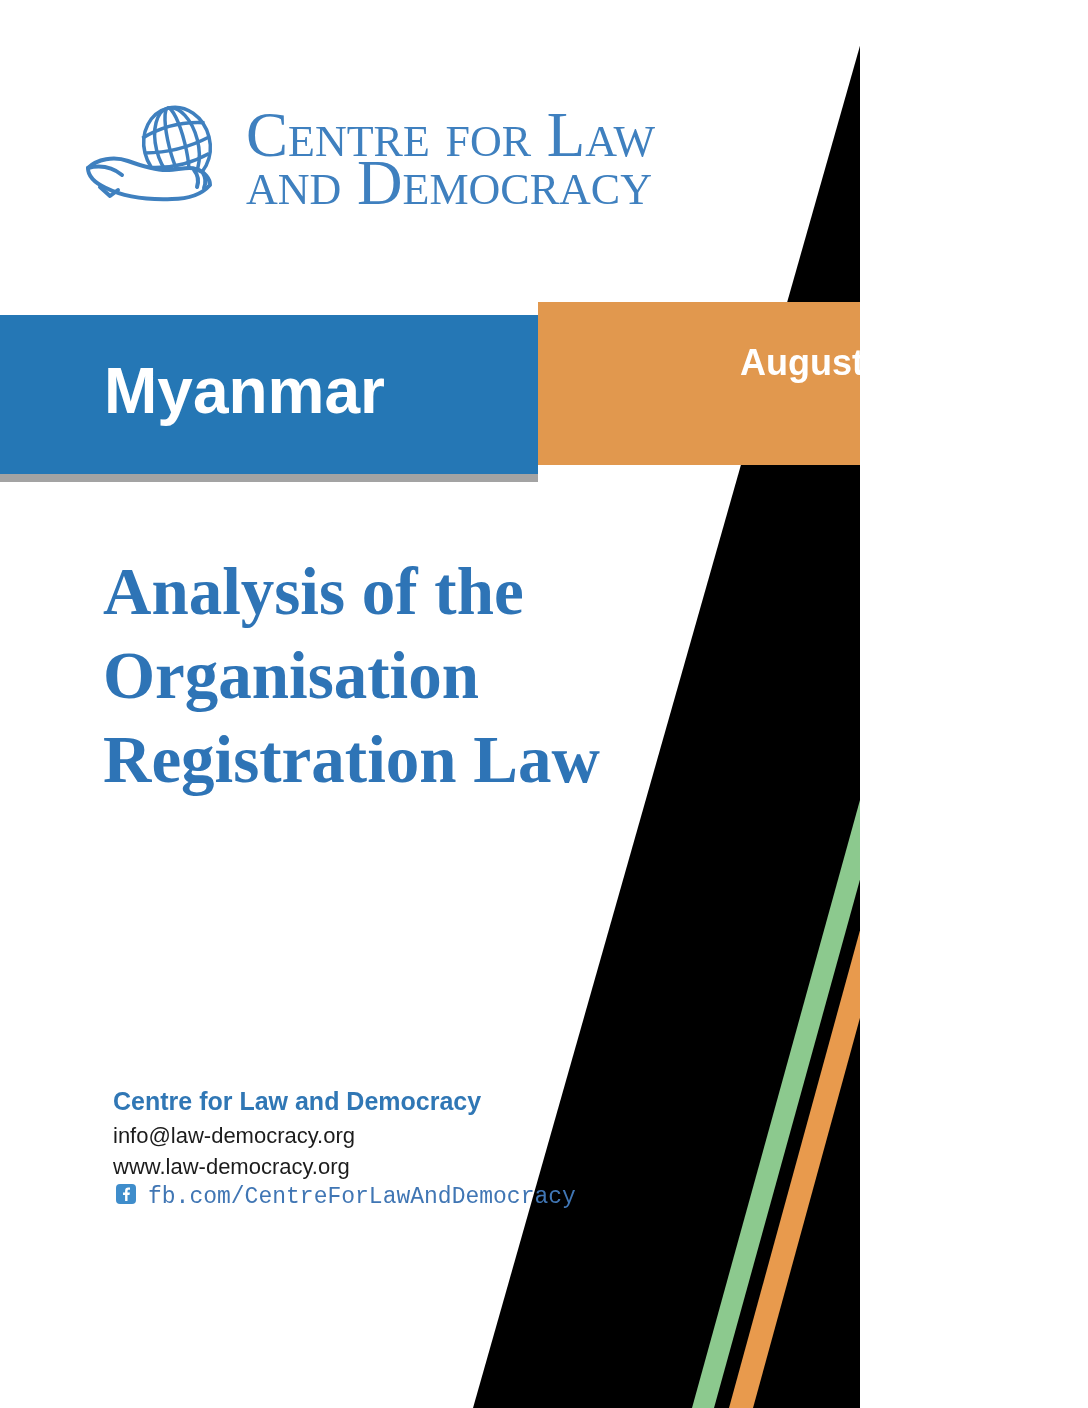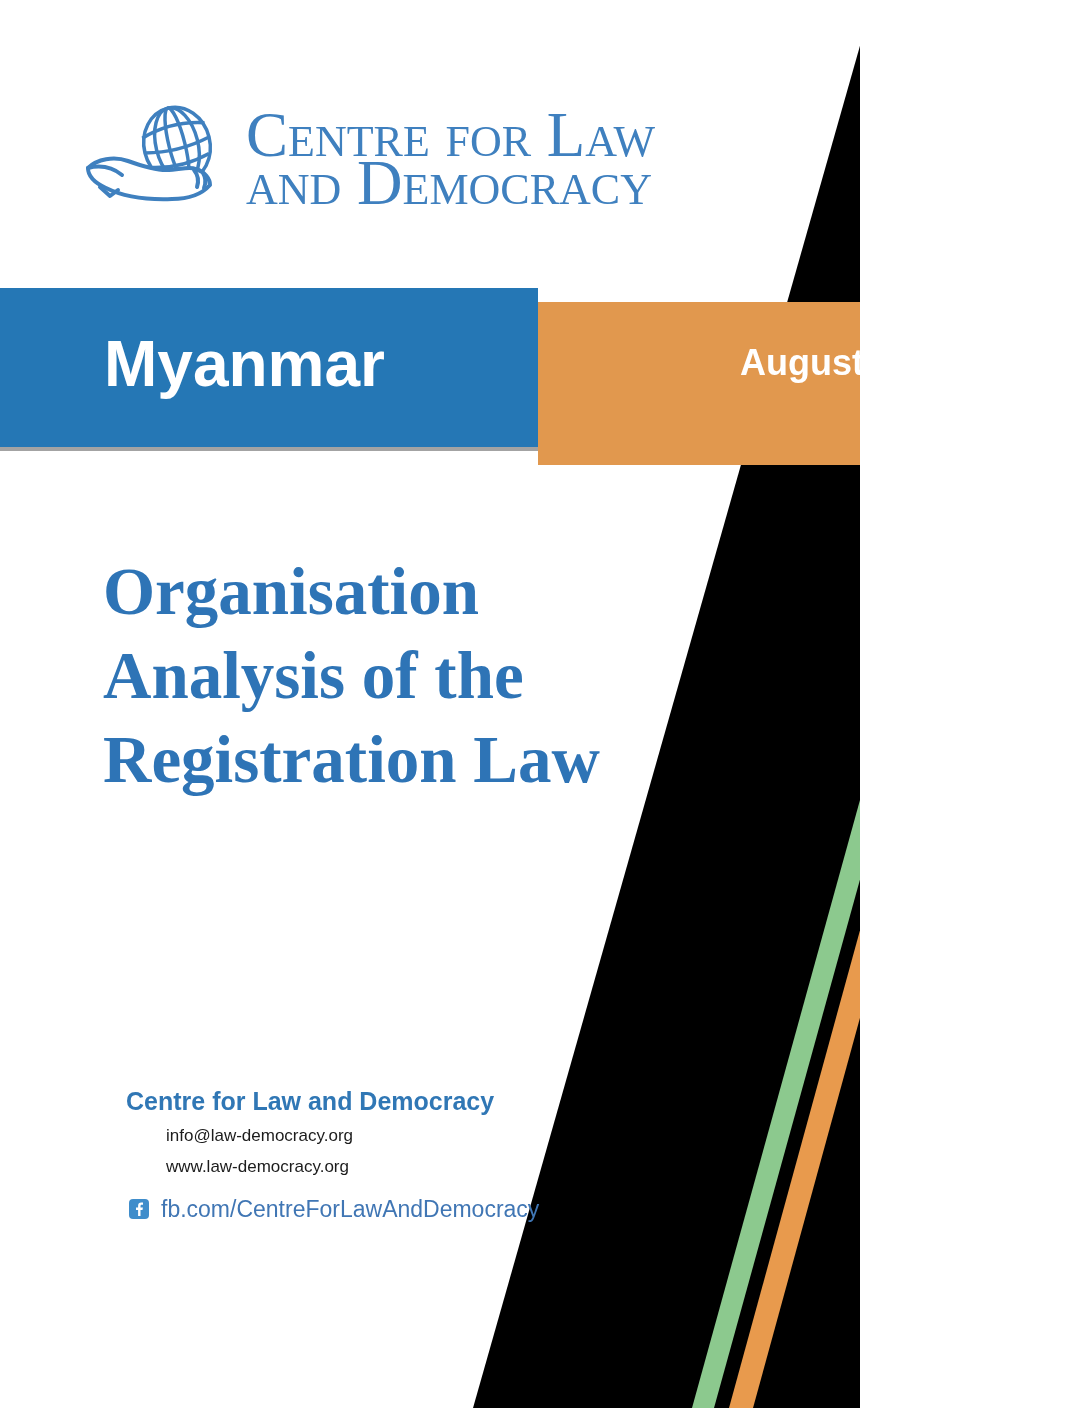--- a/index.html
+++ b/index.html
@@ -24,22 +24,22 @@
   .logo-text {
     position:absolute; left:246px; top:111px;
     font-family:"Liberation Serif", serif;
     font-variant:small-caps;
     font-size:63px; line-height:48px;
     color:#3f80bf; white-space:nowrap;
   }
 
   
   .banner-blue {
-    position:absolute; left:0; top:288px; width:538px; height:159px;
-    background:#2577b5; border-bottom:4px solid #a3a3a3;
+    position:absolute; left:0; top:315px; width:538px; height:159px;
+    background:#2577b5; border-bottom:8px solid #a3a3a3;
   }
   .banner-blue .country {
     display:block; padding-left:104px; line-height:152px;
     font-size:64px; font-weight:bold; color:#fff;
   }
   .banner-orange {
     position:absolute; left:538px; top:302px; width:445px; height:163px;
     background:#e1984e;
     clip-path:polygon(0 0, 440px 0, 391px 163px, 0 163px);
   }
@@ -49,24 +49,24 @@
 
   
   .title {
     position:absolute; left:103px; top:549px;
     font-family:"Liberation Serif", serif; font-weight:bold;
     font-size:67px; line-height:84px; color:#2e74b6;
     white-space:nowrap;
   }
 
   
-  .contact { position:absolute; left:126px; top:1086px; }
+  .contact { position:absolute; left:113px; top:1086px; }
   .contact-heading { font-size:25px; font-weight:bold; color:#3077b5; line-height:30px; margin-bottom:4px; white-space:nowrap; }
-  .contact-line { font-size:17px; color:#1c1c1c; line-height:31px; white-space:nowrap;margin-left:40px; }
-  .social-row { display:flex; align-items:center; height:30px; margin-top:12px; }
+  .contact-line { font-size:22px; color:#1c1c1c; line-height:31px; white-space:nowrap; }
+  .social-row { display:flex; align-items:flex-start; height:30px; margin-top:2px;font-family:Liberation Mono, monospace; }
   .social-icon {
     width:20px; height:20px; border-radius:4px; background:#3f8dcb;
     margin-left:3px; margin-right:12px; flex:0 0 20px;
     display:flex; align-items:center; justify-content:center;
   }
   .social-icon svg { display:block; }
   .social-text { font-size:23px; color:#4076b4; white-space:nowrap; }
 </style>
 </head>
 <body>
@@ -110,22 +110,22 @@
   <div class="banner-blue">
     <span class="country">Myanmar</span>
   </div>
   <div class="banner-orange">
     <div class="date">
       <div class="date-month">August</div>
     </div>
   </div>
 
   <div class="title">
+    <div>Analysis of the</div>
     <div>Organisation</div>
-    <div>Analysis of the</div>
     <div>Registration Law</div>
   </div>
 
   <div class="contact">
     <div class="contact-heading">Centre for Law and Democracy</div>
     <div class="contact-line">info@law-democracy.org</div>
     <div class="contact-line">www.law-democracy.org</div>
 
     <div class="social-row">
       <span class="social-icon">

